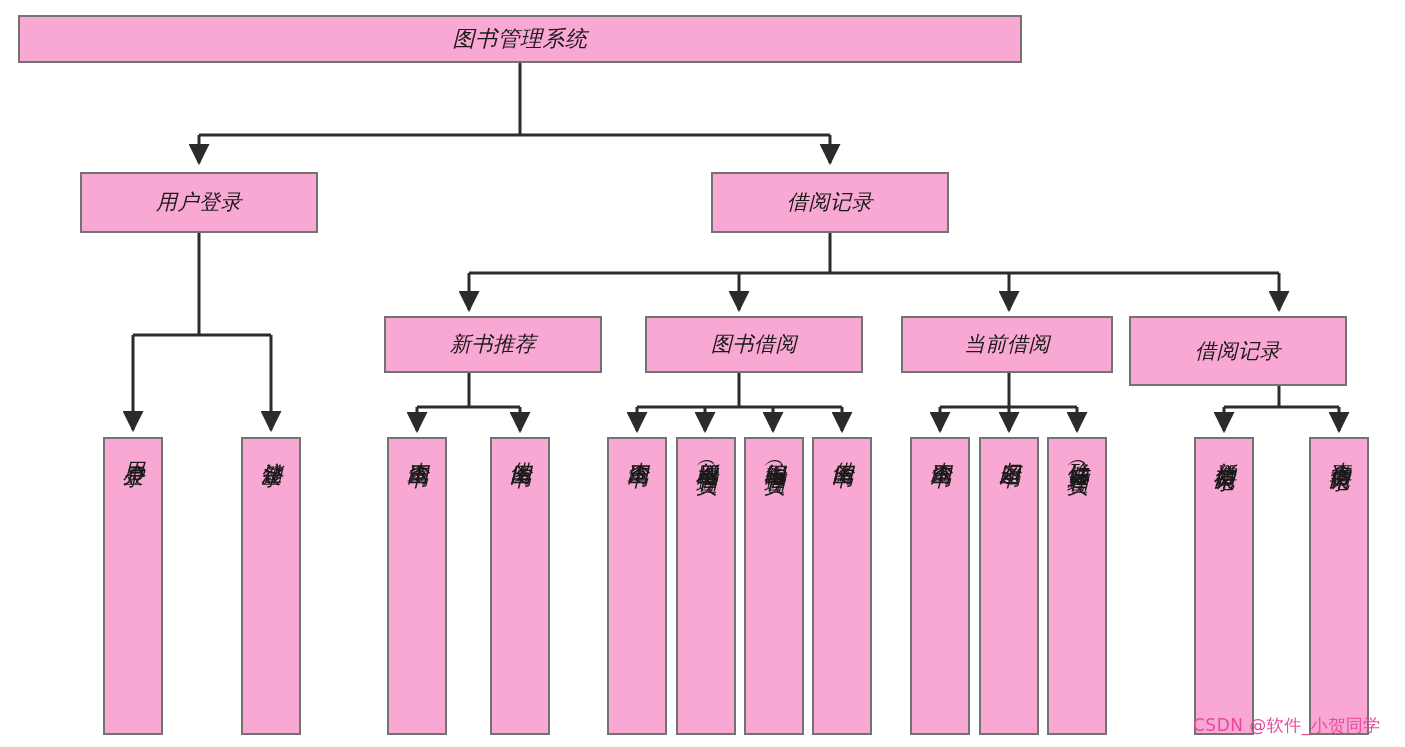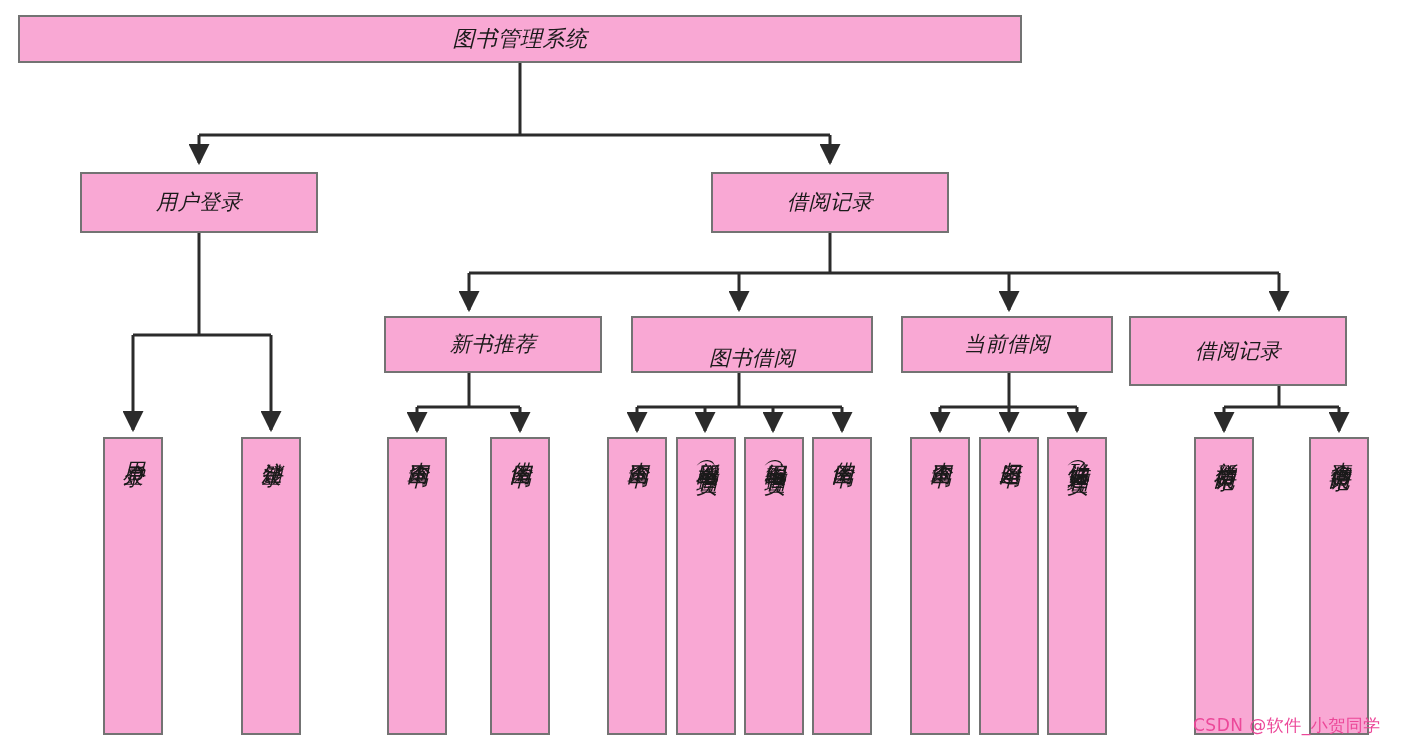--- a/index.html
+++ b/index.html
@@ -129,21 +129,21 @@
   <div class="node horiz" style="left:80px; top:172px; width:238px; height:61px;">
     <span class="lbl">用户登录</span>
   </div>
   <div class="node horiz" style="left:711px; top:172px; width:238px; height:61px;">
     <span class="lbl">借阅记录</span>
   </div>
 
   <div class="node horiz" style="left:360px; top:316px; width:218px; height:57px;margin-left:24px;">
     <span class="lbl">新书推荐</span>
   </div>
-  <div class="node horiz" style="left:631px; top:316px; width:242px; height:57px;align-items:flex-end;">
+  <div class="node horiz" style="left:645px; top:316px; width:218px; height:57px;">
     <span class="lbl">图书借阅</span>
   </div>
   <div class="node horiz" style="left:901px; top:316px; width:212px; height:57px;">
     <span class="lbl">当前借阅</span>
   </div>
   <div class="node horiz" style="left:1129px; top:316px; width:218px; height:70px;">
     <span class="lbl">借阅记录</span>
   </div>
 
   <div class="node vert" style="left:103px; top:437px; width:60px; height:298px;">

